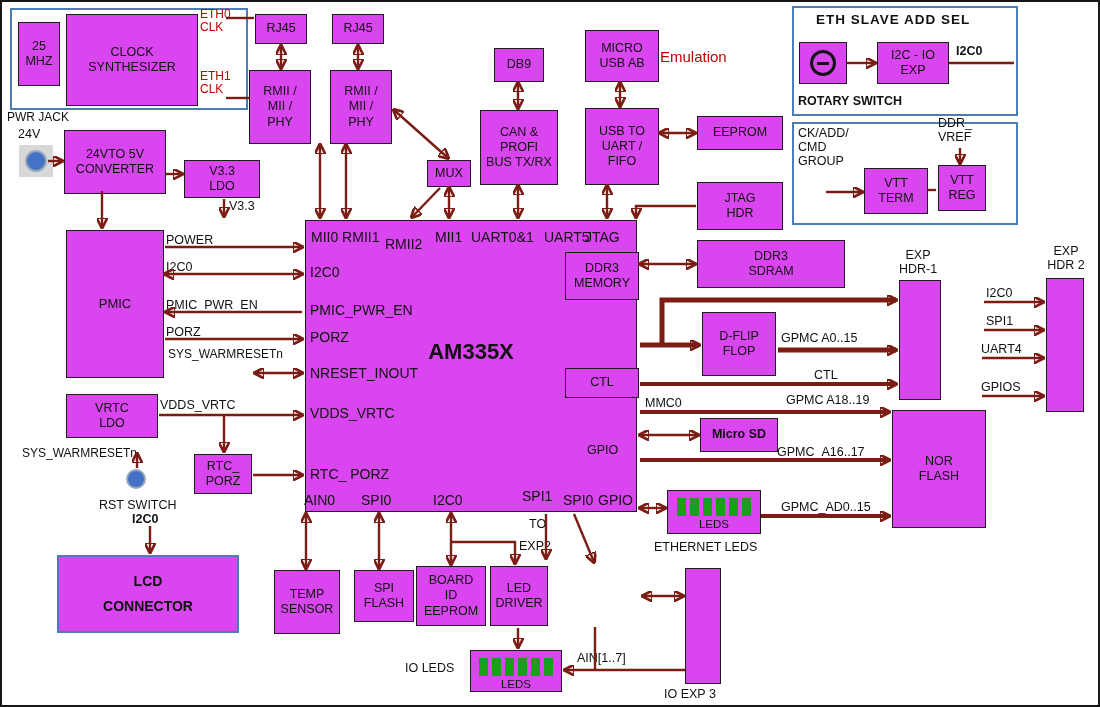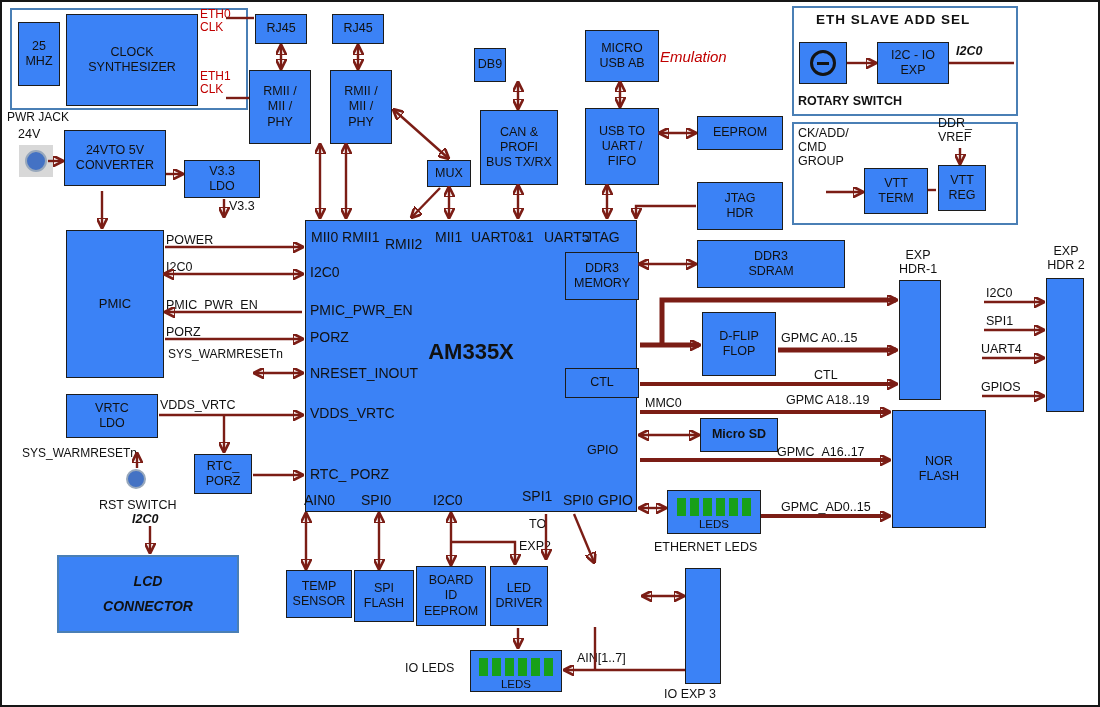--- a/index.html
+++ b/index.html
@@ -1,24 +1,24 @@
 <!DOCTYPE html>
 <html><head>
 <meta charset="utf-8">
 <style>
   *{box-sizing:border-box;margin:0;padding:0}
   body{background:#ddd;font-family:"Liberation Sans",sans-serif}
   .canvas{position:relative;width:1100px;height:707px;background:#fff;border:2px solid #161616;overflow:hidden;color:#111;font-family:"Liberation Sans",sans-serif}
-  .box{position:absolute;background:#3b82f6;border:1.5px solid #1c1c1c;display:flex;align-items:center;justify-content:center;text-align:center;white-space:pre-line;font-size:12.5px;line-height:1.22;z-index:20}
+  .box{position:absolute;background:#d946ef;border:1.5px solid #1c1c1c;display:flex;align-items:center;justify-content:center;text-align:center;white-space:pre-line;font-size:12.5px;line-height:1.22;z-index:20}
   .group{position:absolute;border:2.5px solid #4a7fb5;z-index:5;background:transparent}
   .lbl{position:absolute;white-space:pre-line;font-size:12.5px;line-height:1.12;z-index:30}
   .pin{font-size:14px}
   .red{color:#c00000}
   .b{font-weight:bold}
-  .i{font-style:italic}
+  .i{}
   .ctr{text-align:center}
   .pad{position:absolute;background:#d8d8d8;z-index:8}
   .circle{position:absolute;border-radius:50%;background:#4472c4;border:2px solid #98a8bc;z-index:25}
   svg.wires{position:absolute;left:0;top:0;z-index:40;pointer-events:none}
   .wires line,.wires path{stroke:#7b1d15;stroke-width:2.4;fill:none}
   .wires .tk{stroke-width:5}
   .wires .t4{stroke-width:4}
   .ledbox{flex-direction:column;justify-content:flex-start;padding-top:5px;gap:1px}
   .bars{display:flex;gap:4px;margin-top:2px}
   .bar{width:9px;height:18px;background:#18a018}
@@ -45,21 +45,21 @@
 SYNTHESIZER</div>
   <div class="box" style="left:253px;top:12px;width:52px;height:30px">RJ45</div>
   <div class="box" style="left:330px;top:12px;width:52px;height:30px">RJ45</div>
   <div class="box" style="left:247px;top:68px;width:62px;height:74px">RMII /
 MII /
 PHY</div>
   <div class="box" style="left:328px;top:68px;width:62px;height:74px">RMII /
 MII /
 PHY</div>
   <div class="box" style="left:425px;top:158px;width:44px;height:27px">MUX</div>
-  <div class="box" style="left:472px;top:46px;width:32px;height:34px">DB9</div>
+  <div class="box" style="left:492px;top:46px;width:50px;height:34px">DB9</div>
   <div class="box" style="left:583px;top:28px;width:74px;height:52px">MICRO
 USB AB</div>
   <div class="box" style="left:478px;top:108px;width:78px;height:75px">CAN &amp;
 PROFI
 BUS TX/RX</div>
   <div class="box" style="left:583px;top:106px;width:74px;height:77px">USB TO
 UART /
 FIFO</div>
   <div class="box" style="left:695px;top:114px;width:86px;height:34px">EEPROM</div>
   <div class="box" style="left:695px;top:180px;width:86px;height:48px">JTAG
@@ -68,21 +68,21 @@
   <div class="box" style="left:797px;top:40px;width:48px;height:42px">
     <span class="rotc"><span class="rots"></span></span>
   </div>
   <div class="box" style="left:875px;top:40px;width:72px;height:42px">I2C - IO
 EXP</div>
   <div class="box" style="left:862px;top:166px;width:64px;height:46px">VTT
 TERM</div>
   <div class="box" style="left:936px;top:163px;width:48px;height:46px">VTT
 REG</div>
 
-  <div class="box" style="left:62px;top:128px;width:102px;height:56px">24VTO 5V
+  <div class="box" style="left:62px;top:128px;width:102px;height:64px">24VTO 5V
 CONVERTER</div>
   <div class="box" style="left:182px;top:158px;width:76px;height:38px">V3.3
 LDO</div>
   <div class="box" style="left:64px;top:228px;width:98px;height:148px;font-size:13px">PMIC</div>
 
   <div class="box" style="left:303px;top:218px;width:332px;height:292px"></div>
   <div class="box" style="left:563px;top:250px;width:74px;height:48px">DDR3
 MEMORY</div>
   <div class="box" style="left:563px;top:366px;width:74px;height:30px">CTL</div>
 
@@ -96,21 +96,21 @@
   <div class="box" style="left:890px;top:408px;width:94px;height:118px">NOR
 FLASH</div>
 
   <div class="box" style="left:64px;top:392px;width:92px;height:44px">VRTC
 LDO</div>
   <div class="box" style="left:192px;top:452px;width:58px;height:40px">RTC_
 PORZ</div>
   <div class="box b i" style="left:55px;top:553px;width:182px;height:78px;border:2.5px solid #4a7fb5;font-size:14px;line-height:1.8">LCD
 CONNECTOR</div>
 
-  <div class="box" style="left:284px;top:568px;width:66px;height:48px">TEMP
+  <div class="box" style="left:272px;top:568px;width:66px;height:64px">TEMP
 SENSOR</div>
   <div class="box" style="left:352px;top:568px;width:60px;height:52px">SPI
 FLASH</div>
   <div class="box" style="left:414px;top:564px;width:70px;height:60px">BOARD
 ID
 EEPROM</div>
   <div class="box" style="left:488px;top:564px;width:58px;height:60px">LED
 DRIVER</div>
   <div class="box" style="left:683px;top:566px;width:36px;height:116px"></div>
 

